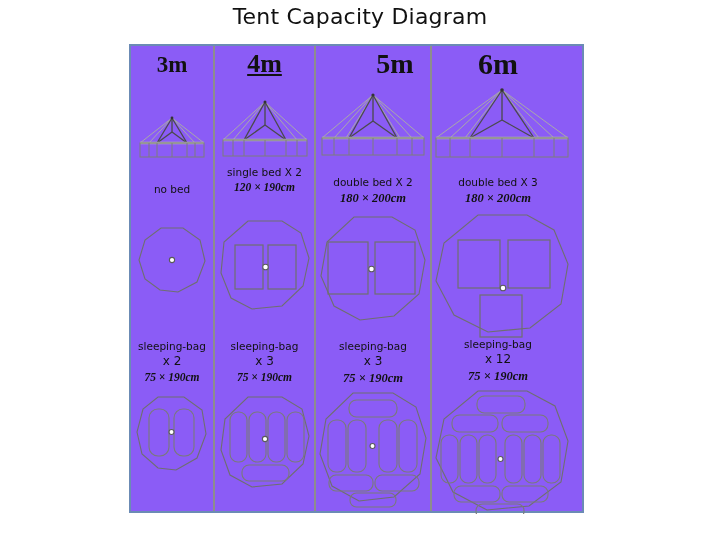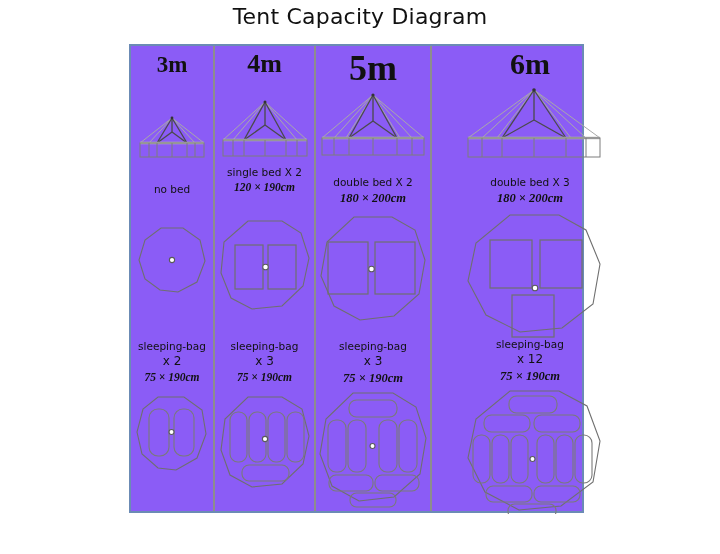--- a/index.html
+++ b/index.html
@@ -50,36 +50,36 @@
 
   .column {
     position: absolute;
     top: 0;
     bottom: 0;
     box-sizing: border-box;
   }
   #col-3m { left: 0px;   width: 82px; }
   #col-4m { left: 84px;  width: 99px; }
   #col-5m { left: 185px; width: 114px; }
-  #col-6m { left: 301px; width: 132px; margin-left: 32px; }
+  #col-6m { left: 301px; width: 132px; }
 
   .col-header {
     position: absolute;
     top: 2px;
     left: 0;
     width: 100%;
     text-align: center;
     font-family: "Liberation Serif", serif;
     font-weight: 700;
     color: #111111;
     line-height: 1;
   }
   #col-3m .col-header { font-size: 23px; top: 7px; }
-  #col-4m .col-header { font-size: 26px; top: 5px; }
-  #col-5m .col-header { font-size: 36px; top: 4px; }
+  #col-4m .col-header { font-size: 26px; top: 5px; text-decoration: underline; }
+  #col-5m .col-header { font-size: 28px; top: 4px; margin-left: 22px; }
   #col-6m .col-header { font-size: 30px; top: 3px; }
 
   .tent-elev {
     position: absolute;
     left: 0;
     width: 100%;
     text-align: center;
   }
   .tent-elev svg { display: inline-block; vertical-align: bottom; }
 

